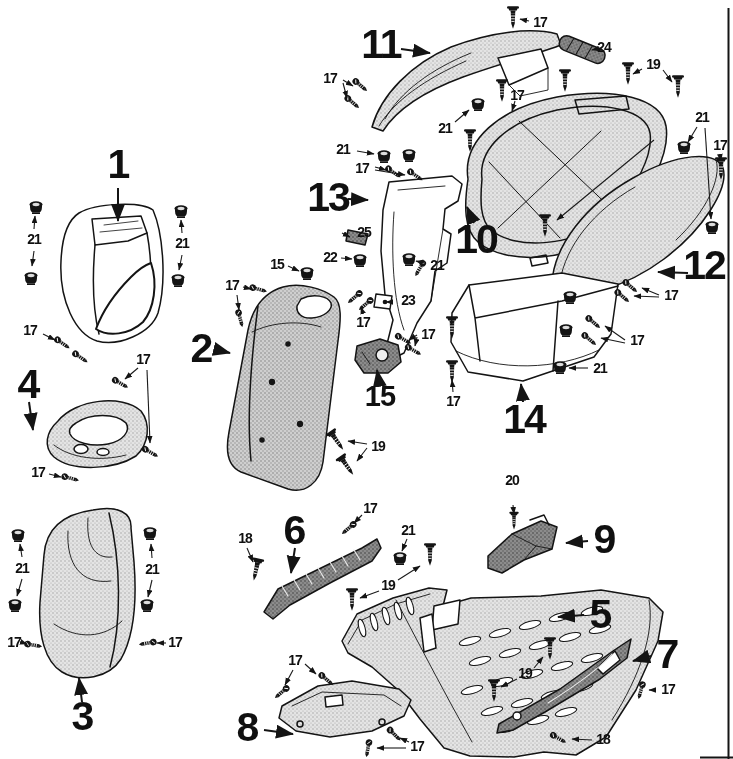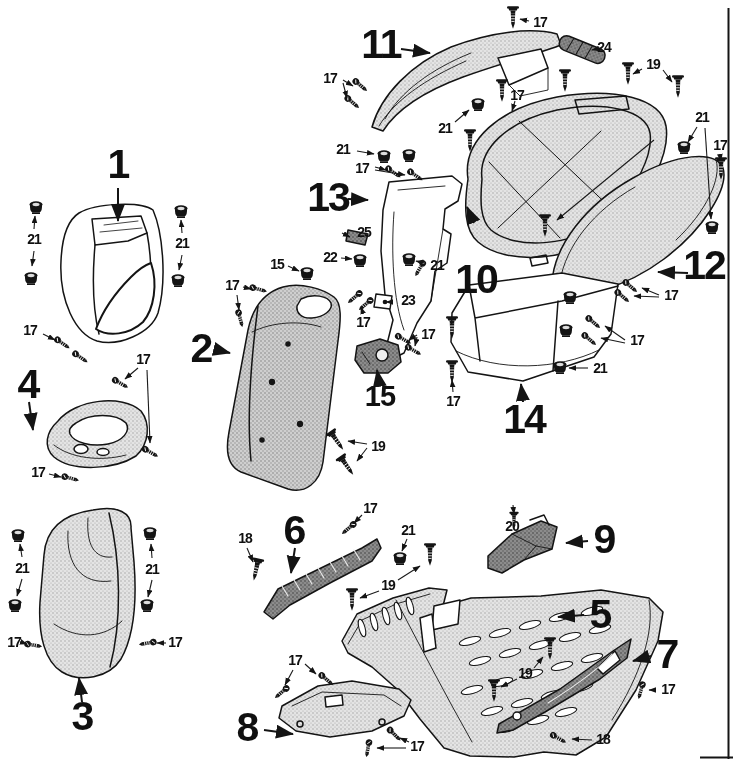--- a/index.html
+++ b/index.html
@@ -361,32 +361,32 @@
 <div id="labels">
       <div class="lbl xl" style="left: 118px; top: 164px;">1</div>
       <div class="lbl xl" style="left: 201px; top: 348px;">2</div>
       <div class="lbl xl" style="left: 82px; top: 716px;">3</div>
       <div class="lbl xl" style="left: 28px; top: 384px;">4</div>
       <div class="lbl xl" style="left: 600px; top: 614px;">5</div>
       <div class="lbl xl" style="left: 294px; top: 530px;">6</div>
       <div class="lbl xl" style="left: 667px; top: 654px;">7</div>
       <div class="lbl xl" style="left: 247px; top: 727px;">8</div>
       <div class="lbl xl" style="left: 604px; top: 539px;">9</div>
-      <div class="lbl xl" style="left: 476px; top: 239px; margin-top: 40px;">10</div>
+      <div class="lbl xl" style="left: 476px; top: 239px;">10</div>
       <div class="lbl xl" style="left: 381px; top: 44px;">11</div>
       <div class="lbl xl" style="left: 704px; top: 265px;">12</div>
       <div class="lbl xl" style="left: 328px; top: 197px;">13</div>
       <div class="lbl xl" style="left: 524px; top: 419px;">14</div>
       <div class="lbl lg" style="left: 380px; top: 396px;">15</div>
       <div class="lbl md" style="left: 277px; top: 264px;">15</div>
       <div class="lbl md" style="left: 330px; top: 257px;">22</div>
       <div class="lbl md" style="left: 408px; top: 300px;">23</div>
       <div class="lbl md" style="left: 604px; top: 47px;">24</div>
       <div class="lbl md" style="left: 332px; top: 232px; margin-left: 32px;">25</div>
-      <div class="lbl md" style="left: 512px; top: 526px;">20</div>
+      <div class="lbl md" style="left: 512px; top: 480px;">20</div>
       <div class="lbl md" style="left: 245px; top: 538px;">18</div>
       <div class="lbl md" style="left: 603px; top: 739px;">18</div>
       <div class="lbl md" style="left: 653px; top: 64px;">19</div>
       <div class="lbl md" style="left: 378px; top: 446px;">19</div>
       <div class="lbl md" style="left: 388px; top: 585px;">19</div>
       <div class="lbl md" style="left: 525px; top: 673px;">19</div>
       <div class="lbl md" style="left: 702px; top: 117px;">21</div>
       <div class="lbl md" style="left: 445px; top: 128px;">21</div>
       <div class="lbl md" style="left: 343px; top: 149px;">21</div>
       <div class="lbl md" style="left: 34px; top: 239px;">21</div>

